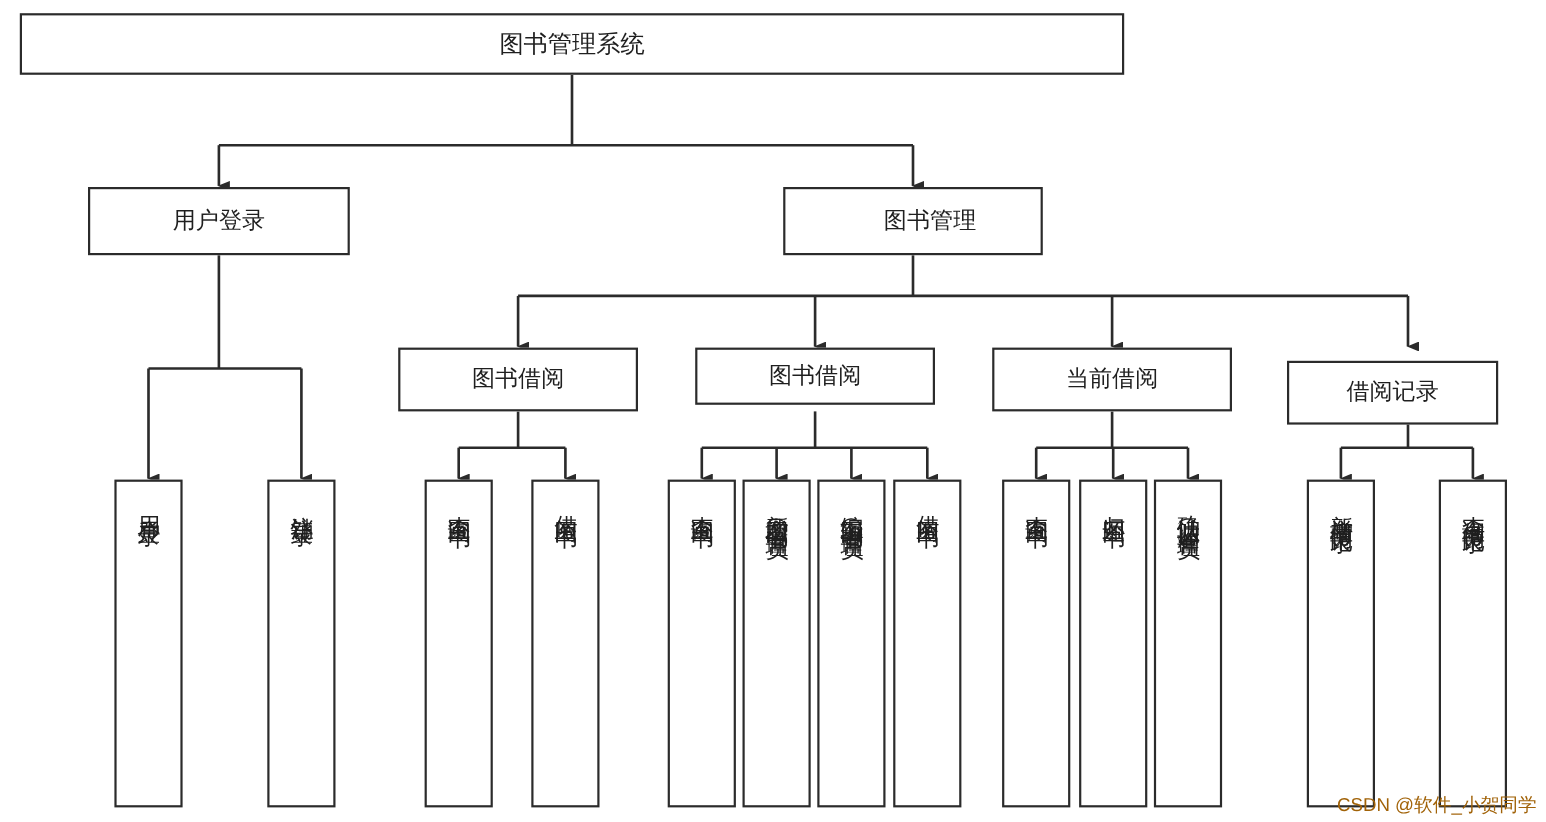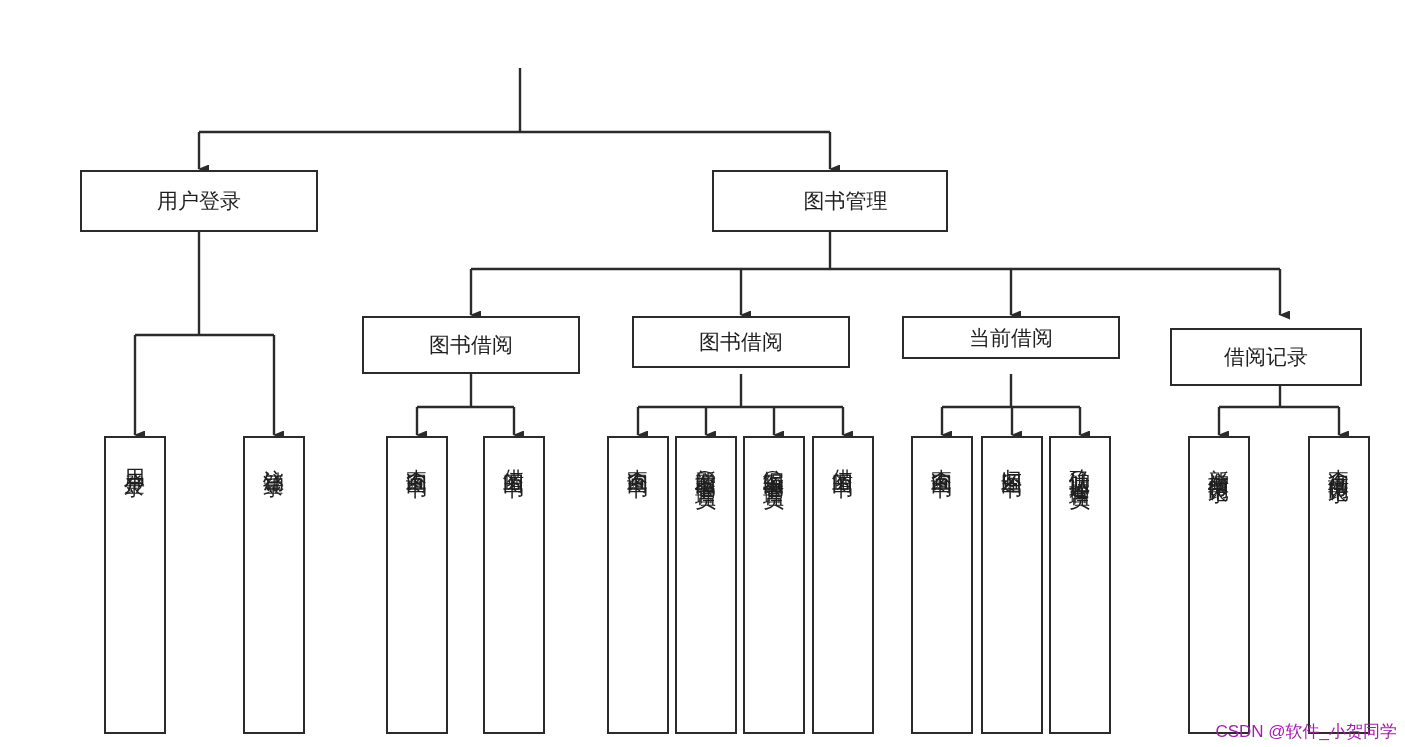--- a/index.html
+++ b/index.html
@@ -56,21 +56,21 @@
     line-height: 1;
   }
   .node.root .label {
     font-size: 22px;
   }
   #watermark {
     position: absolute;
     right: 8px;
     bottom: 4px;
     font-size: 17px;
-    color: #a21caf;
+    color: #a16207;
     white-space: nowrap;
     user-select: none;
   }
 </style>
 </head>
 <body>
 
 <div id="canvas">
 
   <svg class="edges" viewBox="0 0 1405 747" xmlns="http://www.w3.org/2000/svg">
@@ -109,37 +109,40 @@
         <line x1="942" y1="407" x2="942" y2="435" marker-end="url(#arrow)"></line>
         <line x1="1012" y1="407" x2="1012" y2="435" marker-end="url(#arrow)"></line>
         <line x1="1080" y1="407" x2="1080" y2="435" marker-end="url(#arrow)"></line>
         <line x1="1280" y1="374" x2="1280" y2="407"></line>
         <line x1="1219" y1="407" x2="1339" y2="407"></line>
         <line x1="1219" y1="407" x2="1219" y2="435" marker-end="url(#arrow)"></line>
         <line x1="1339" y1="407" x2="1339" y2="435" marker-end="url(#arrow)"></line>
       </g>
   </svg>
 
+  <div class="node root horiz" style="left: 18px; top: 12px; width: 1004px; height: 56px;">
+    <span class="label">图书管理系统</span>
+  </div>
 
   <div id="level1-layer">
       <div class="node horiz" style="left: 80px; top: 170px; width: 238px; height: 62px;">
         <span class="label">用户登录</span>
       </div>
       <div class="node horiz" style="left: 712px; top: 170px; width: 236px; height: 62px; padding-left: 31px;">
         <span class="label">图书管理</span>
       </div>
     </div>
   <div id="level2-layer">
       <div class="node horiz" style="left: 362px; top: 316px; width: 218px; height: 58px;">
         <span class="label">图书借阅</span>
       </div>
       <div class="node horiz" style="left: 632px; top: 316px; width: 218px; height: 52px;">
         <span class="label">图书借阅</span>
       </div>
-      <div class="node horiz" style="left: 902px; top: 316px; width: 218px; height: 43px;">
+      <div class="node horiz" style="left: 902px; top: 316px; width: 218px; height: 58px;">
         <span class="label">当前借阅</span>
       </div>
       <div class="node horiz" style="left: 1170px; top: 300px; width: 192px; height: 58px; margin-top: 28px;">
         <span class="label">借阅记录</span>
       </div>
     </div>
   <div id="leaf-layer">
       <div class="node vert" style="left: 104px; top: 436px; width: 62px; height: 298px;">
         <span class="label">用户登录</span>
       </div>

